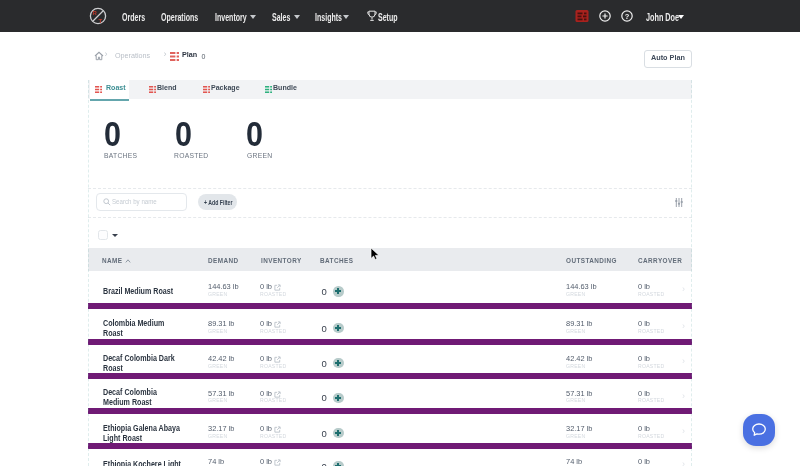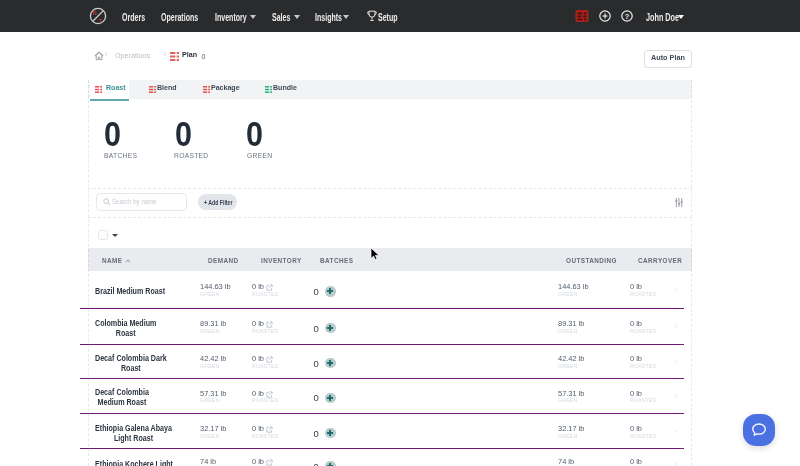--- a/index.html
+++ b/index.html
@@ -34,21 +34,21 @@
 
 
 #selbox { position:absolute; left:97.5px; top:229.5px; width:10.5px; height:10px;
   border:1px solid #e2e6ea; border-radius:2.5px; background:#fdfdfe; }
 #selcaret { position:absolute; left:112px; top:233.5px; width:0; height:0; border-left:3px solid transparent;
   border-right:3px solid transparent; border-top:3.5px solid #39414e; }
 
 
 #thead { position:absolute; left:88px; top:248px; width:604px; height:23px; background:#e9ebee; }
 .th { font-size:7.5px; font-weight:bold; color:#626c79; letter-spacing:.5px; top:9px; transform:scaleX(.85); }
-.row { position:absolute; left:80px; width:604px; border-bottom:1px solid #701a75; background:#fff;text-align:center; }
+.row { position:absolute; left:88px; width:604px; border-bottom:6px solid #701a75; background:#fff; }
 .name { font-size:9.5px; font-weight:bold; color:#2b3440; line-height:10px; transform:scaleX(.75); }
 .val { font-size:8px; color:#525c6b; transform:scaleX(.93); }
 .sub { font-size:6px; color:#d3d8de; letter-spacing:.3px; transform:scaleX(.85); }
 .bnum { font-size:9.5px; color:#39414e; }
 .plusbtn { position:absolute; width:10.5px; height:10.5px; border-radius:50%; background:#b7cbca; }
 .plusbtn:before { content:""; position:absolute; left:2.25px; top:4.25px; width:6px; height:2px; background:#1d6e6e; }
 .plusbtn:after  { content:""; position:absolute; left:4.25px; top:2.25px; width:2px; height:6px; background:#1d6e6e; }
 .rowchev { font-size:9px; color:#dfe3e8; }
 
 

